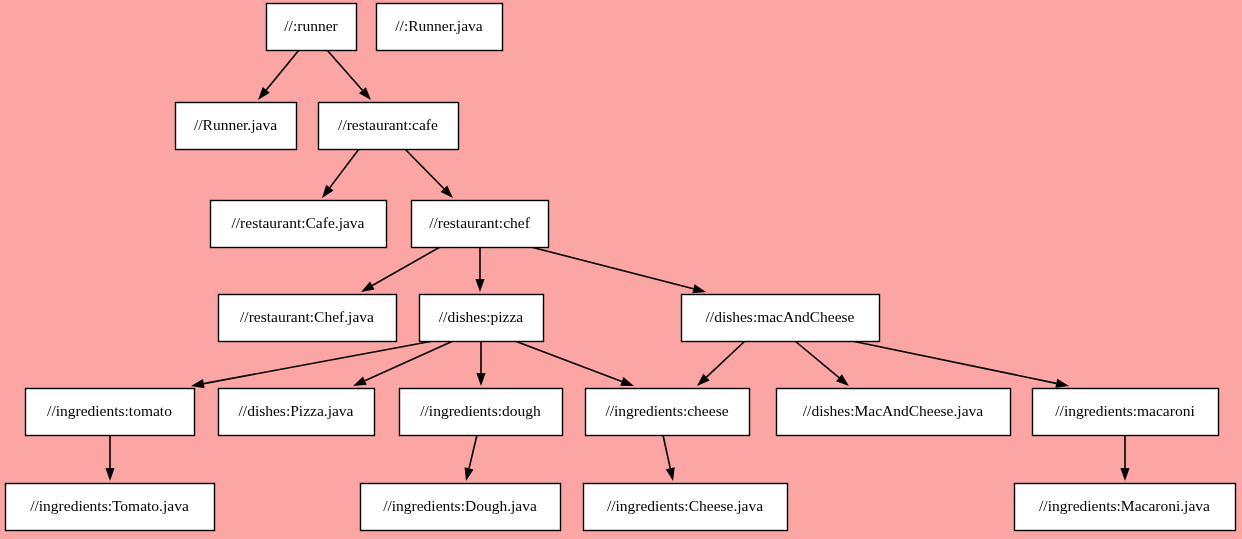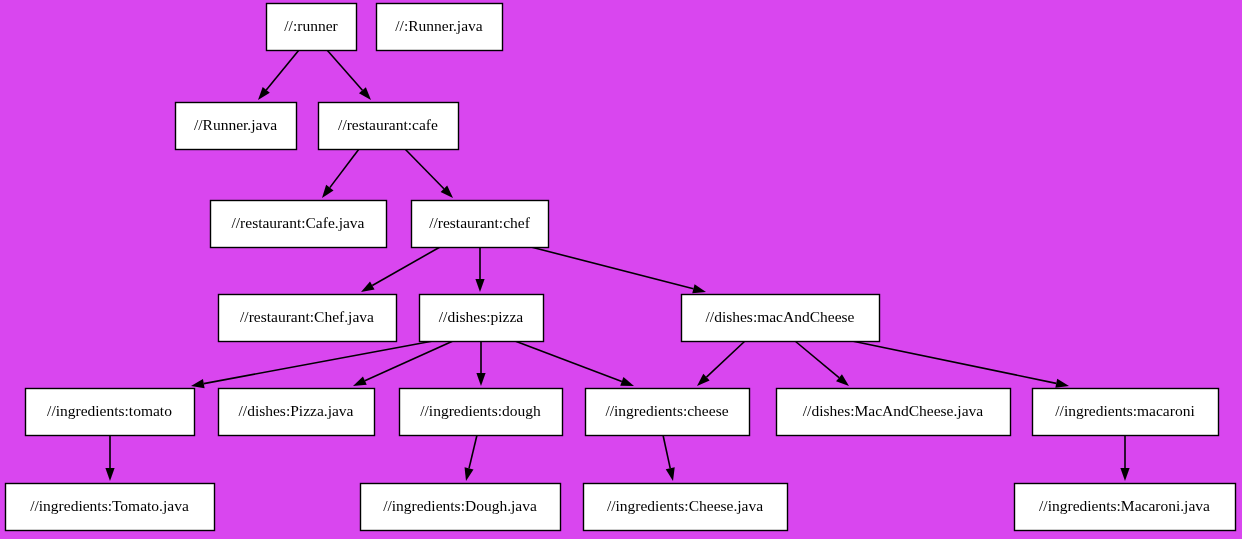--- a/index.html
+++ b/index.html
@@ -11,21 +11,21 @@
   body {
     width: 1242px;
     height: 539px;
     overflow: hidden;
     font-family: "Liberation Serif", "DejaVu Serif", serif;
   }
   #graph-root {
     position: relative;
     width: 1242px;
     height: 539px;
-    background: #d946ef;
+    background: #fca5a5;
   }
   svg#graph-canvas {
     position: absolute;
     top: 0;
     left: 0;
     width: 1242px;
     height: 539px;
     display: block;
   }
   .node-box {

